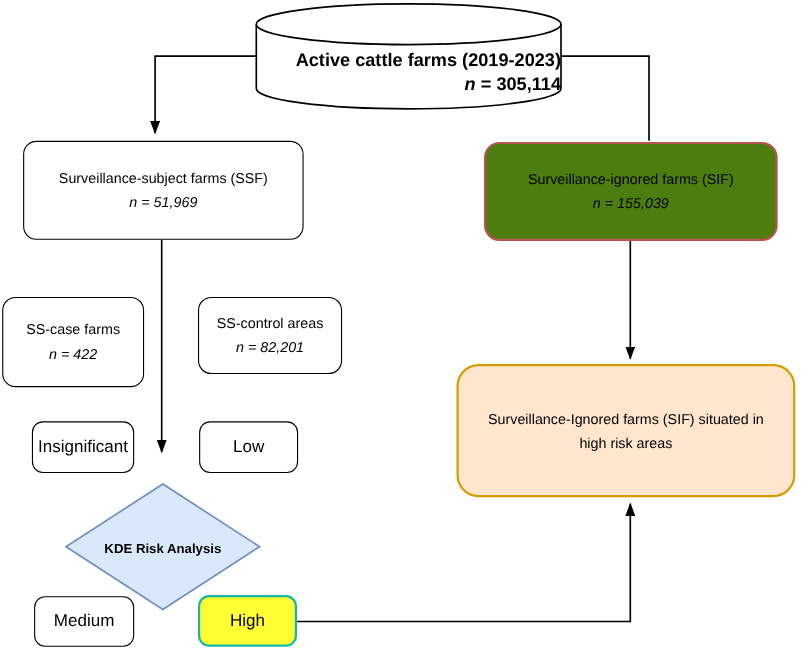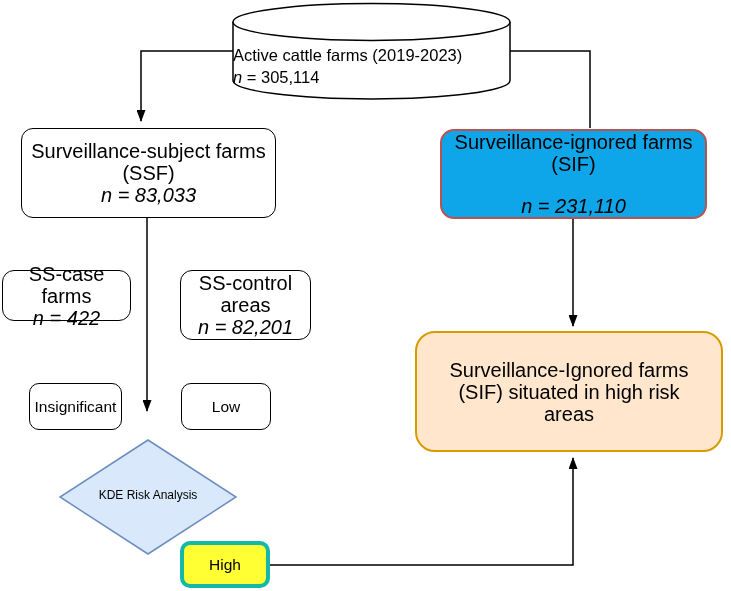--- a/index.html
+++ b/index.html
@@ -19,57 +19,57 @@
   }
   .node {
     position: absolute;
     box-sizing: border-box;
     display: flex;
     flex-direction: column;
     align-items: center;
     justify-content: center;
     text-align: center;
     line-height: 22px;
-    font-size: 20px;
+    font-size: 13px;
   }
   .plain {
     background: #ffffff;
     border: 1.5px solid #000000;
     border-radius: 12px;
   }
   .small { font-size: 15.5px; border-radius: 10px; }
   .pink {
-    background: #0ea5e9;
+    background: #4d7c0f;
     border: 2px solid #b85450;
     border-radius: 14px;
-    justify-content: space-between;
   }
   .orange {
     background: #ffe6cc;
     border: 2px solid #d79b00;
     border-radius: 20px;
   }
   .yellow {
     background: #ffff33;
-    border: 4px solid #14b8a6;
+    border: 2px solid #14b8a6;
     border-radius: 10px;
   }
   .overlay-label {
     position: absolute;
     display: flex;
-    align-items: flex-start;
+    align-items: flex-end;
     justify-content: center;
     text-align: center;
     line-height: 22px;
+    font-weight: bold;
   }
   #db-label { left: 233px; top: 42px; width: 277px; height: 48px; flex-direction: column; font-size: 16.5px; }
   #kde-label { left: 60px; top: 484px; width: 176px; height: 26px; font-size: 12px; }
   #node-ssf        { left: 21px;  top: 128px; width: 255px; height: 90px; }
   #node-sif        { left: 440px; top: 129px; width: 267px; height: 90px; }
-  #node-ss-case    { left: 2px;   top: 270px; width: 129px; height: 51px; }
+  #node-ss-case    { left: 2px;   top: 270px; width: 129px; height: 82px; }
   #node-ss-control { left: 180px; top: 270px; width: 131px; height: 70px; }
   #node-insignificant { left: 29px;  top: 383px; width: 93px; height: 47px; }
   #node-low        { left: 181px; top: 383px; width: 90px; height: 47px; }
   #node-medium     { left: 31px;  top: 542px; width: 91px; height: 46px; }
   #node-high       { left: 180px; top: 541px; width: 90px; height: 47px; }
   #node-sif-high-risk { left: 415px; top: 331px; width: 308px; height: 121px; padding: 0 14px; }
 </style>
 </head>
 <body>
 
@@ -96,46 +96,49 @@
     <polygon points="148,440 236,497 148,554 60,497" fill="#dae8fc" stroke="#6c8ebf" stroke-width="1.5"></polygon>
   </svg>
 
   <div id="db-label" class="overlay-label">
     <div>Active cattle farms (2019-2023)</div>
     <div><i>n</i><span> = 305,114</span></div>
   </div>
 
   <div id="node-ssf" class="node plain">
     <div>Surveillance-subject farms (SSF)</div>
-    <div><i>n = 83,033</i></div>
+    <div><i>n = 51,969</i></div>
   </div>
 
   <div id="node-sif" class="node pink">
     <div>Surveillance-ignored farms (SIF)</div>
-    <div><i>n = 231,110</i></div>
+    <div><i>n = 155,039</i></div>
   </div>
 
   <div id="node-ss-case" class="node plain">
     <div>SS-case farms</div>
     <div><i>n = 422</i></div>
   </div>
 
   <div id="node-ss-control" class="node plain">
     <div>SS-control areas</div>
     <div><i>n = 82,201</i></div>
   </div>
 
   <div id="node-low" class="node plain small">
     <div>Low</div>
   </div>
 
   <div id="node-insignificant" class="node plain small">
     <div>Insignificant</div>
   </div>
 
+  <div id="node-medium" class="node plain small">
+    <div>Medium</div>
+  </div>
 
   <div id="node-high" class="node yellow small">
     <div>High</div>
   </div>
 
   <div id="kde-label" class="overlay-label">
     <div>KDE Risk Analysis</div>
   </div>
 
   <div id="node-sif-high-risk" class="node orange">

